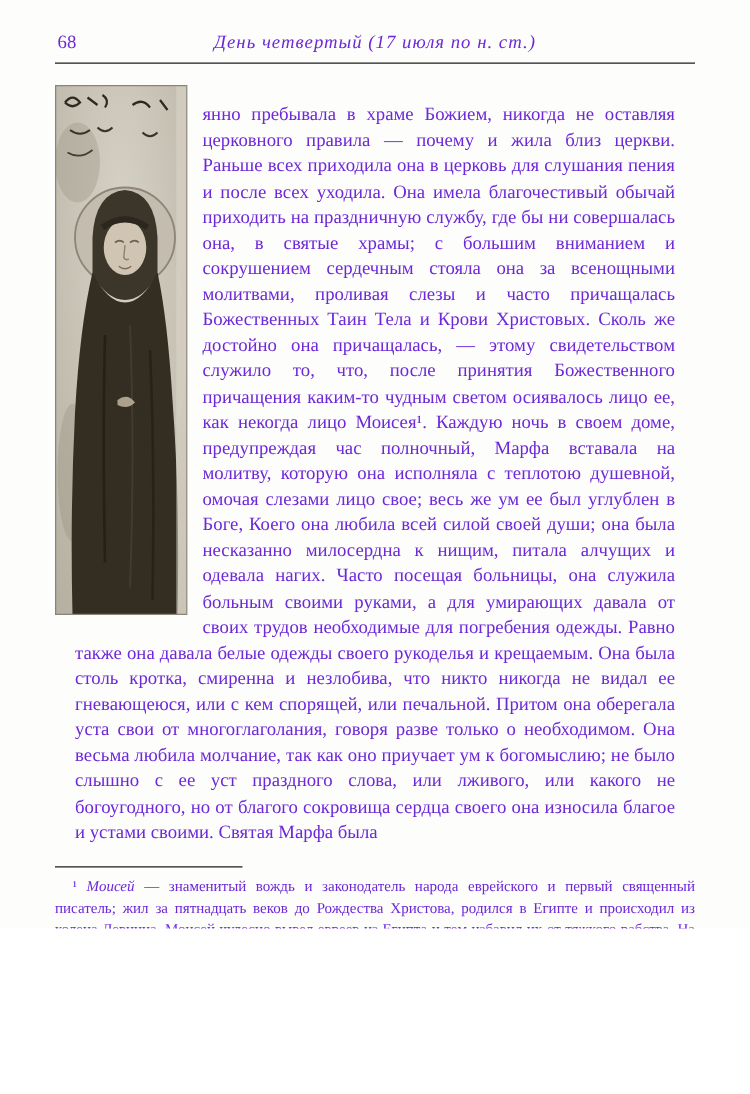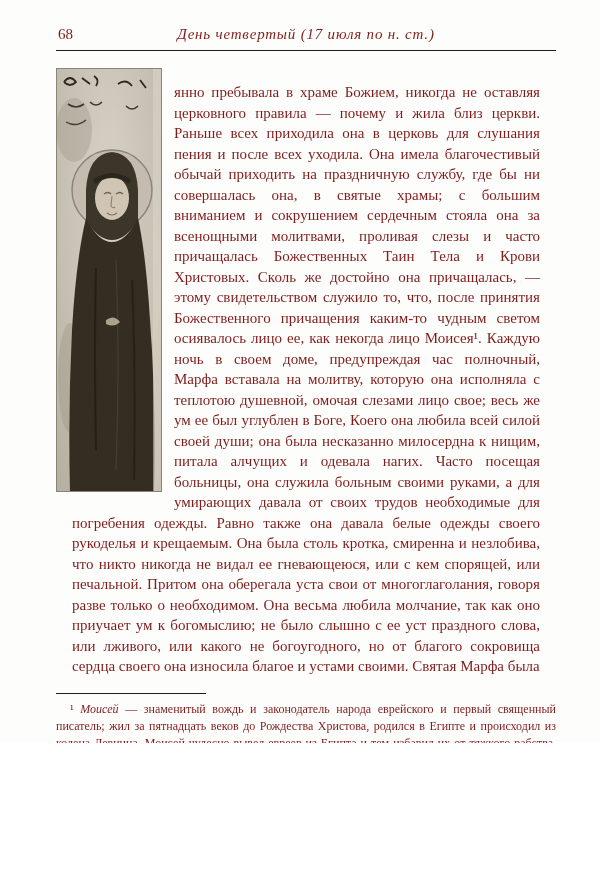--- a/index.html
+++ b/index.html
@@ -5,23 +5,23 @@
   html, body {
     margin: 0;
     padding: 0;
     background: #ffffff;
   }
   .page {
     width: 600px;
     height: 743px;
     box-sizing: border-box;
     background: #fdfdfb;
-    color: #7f1d1d;
+    color: #6d28d9;
     font-family: "Liberation Serif", serif;
-    padding: 26px 44px 0 56px;
+    padding: 26px 44px 0 44px;
     overflow: hidden;
   }
   .page-header {
     position: relative;
     text-align: center;
     font-size: 15px;
     border-bottom: 1.3px solid #1c1c1c;
     padding-bottom: 7px;
   }
   .page-num {

